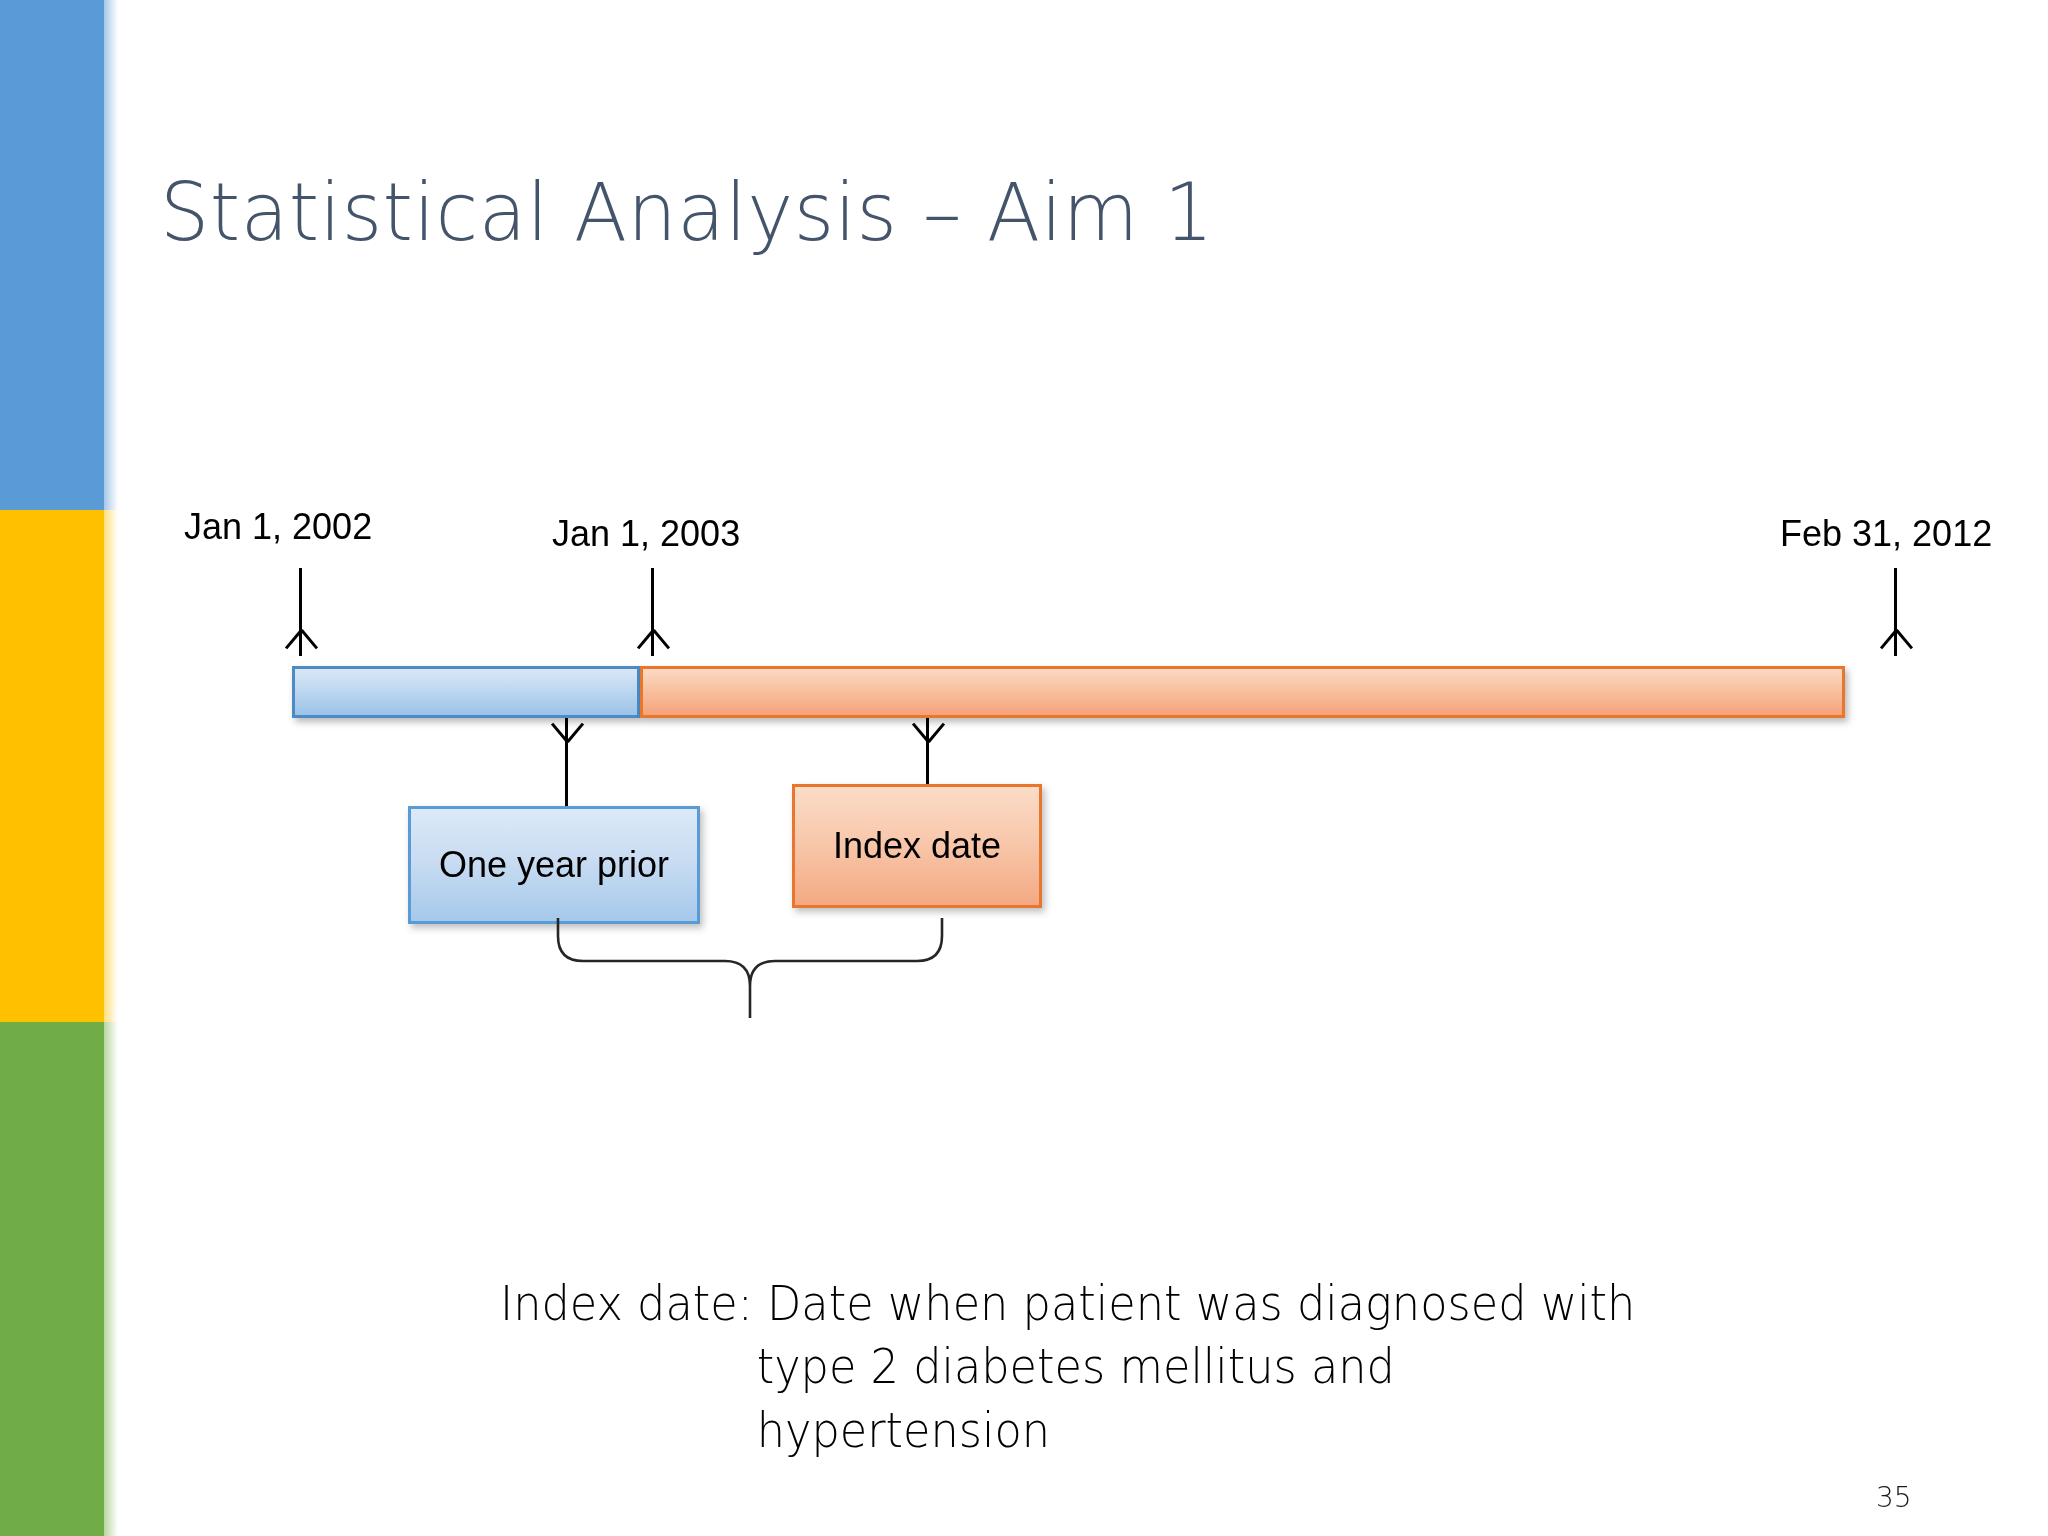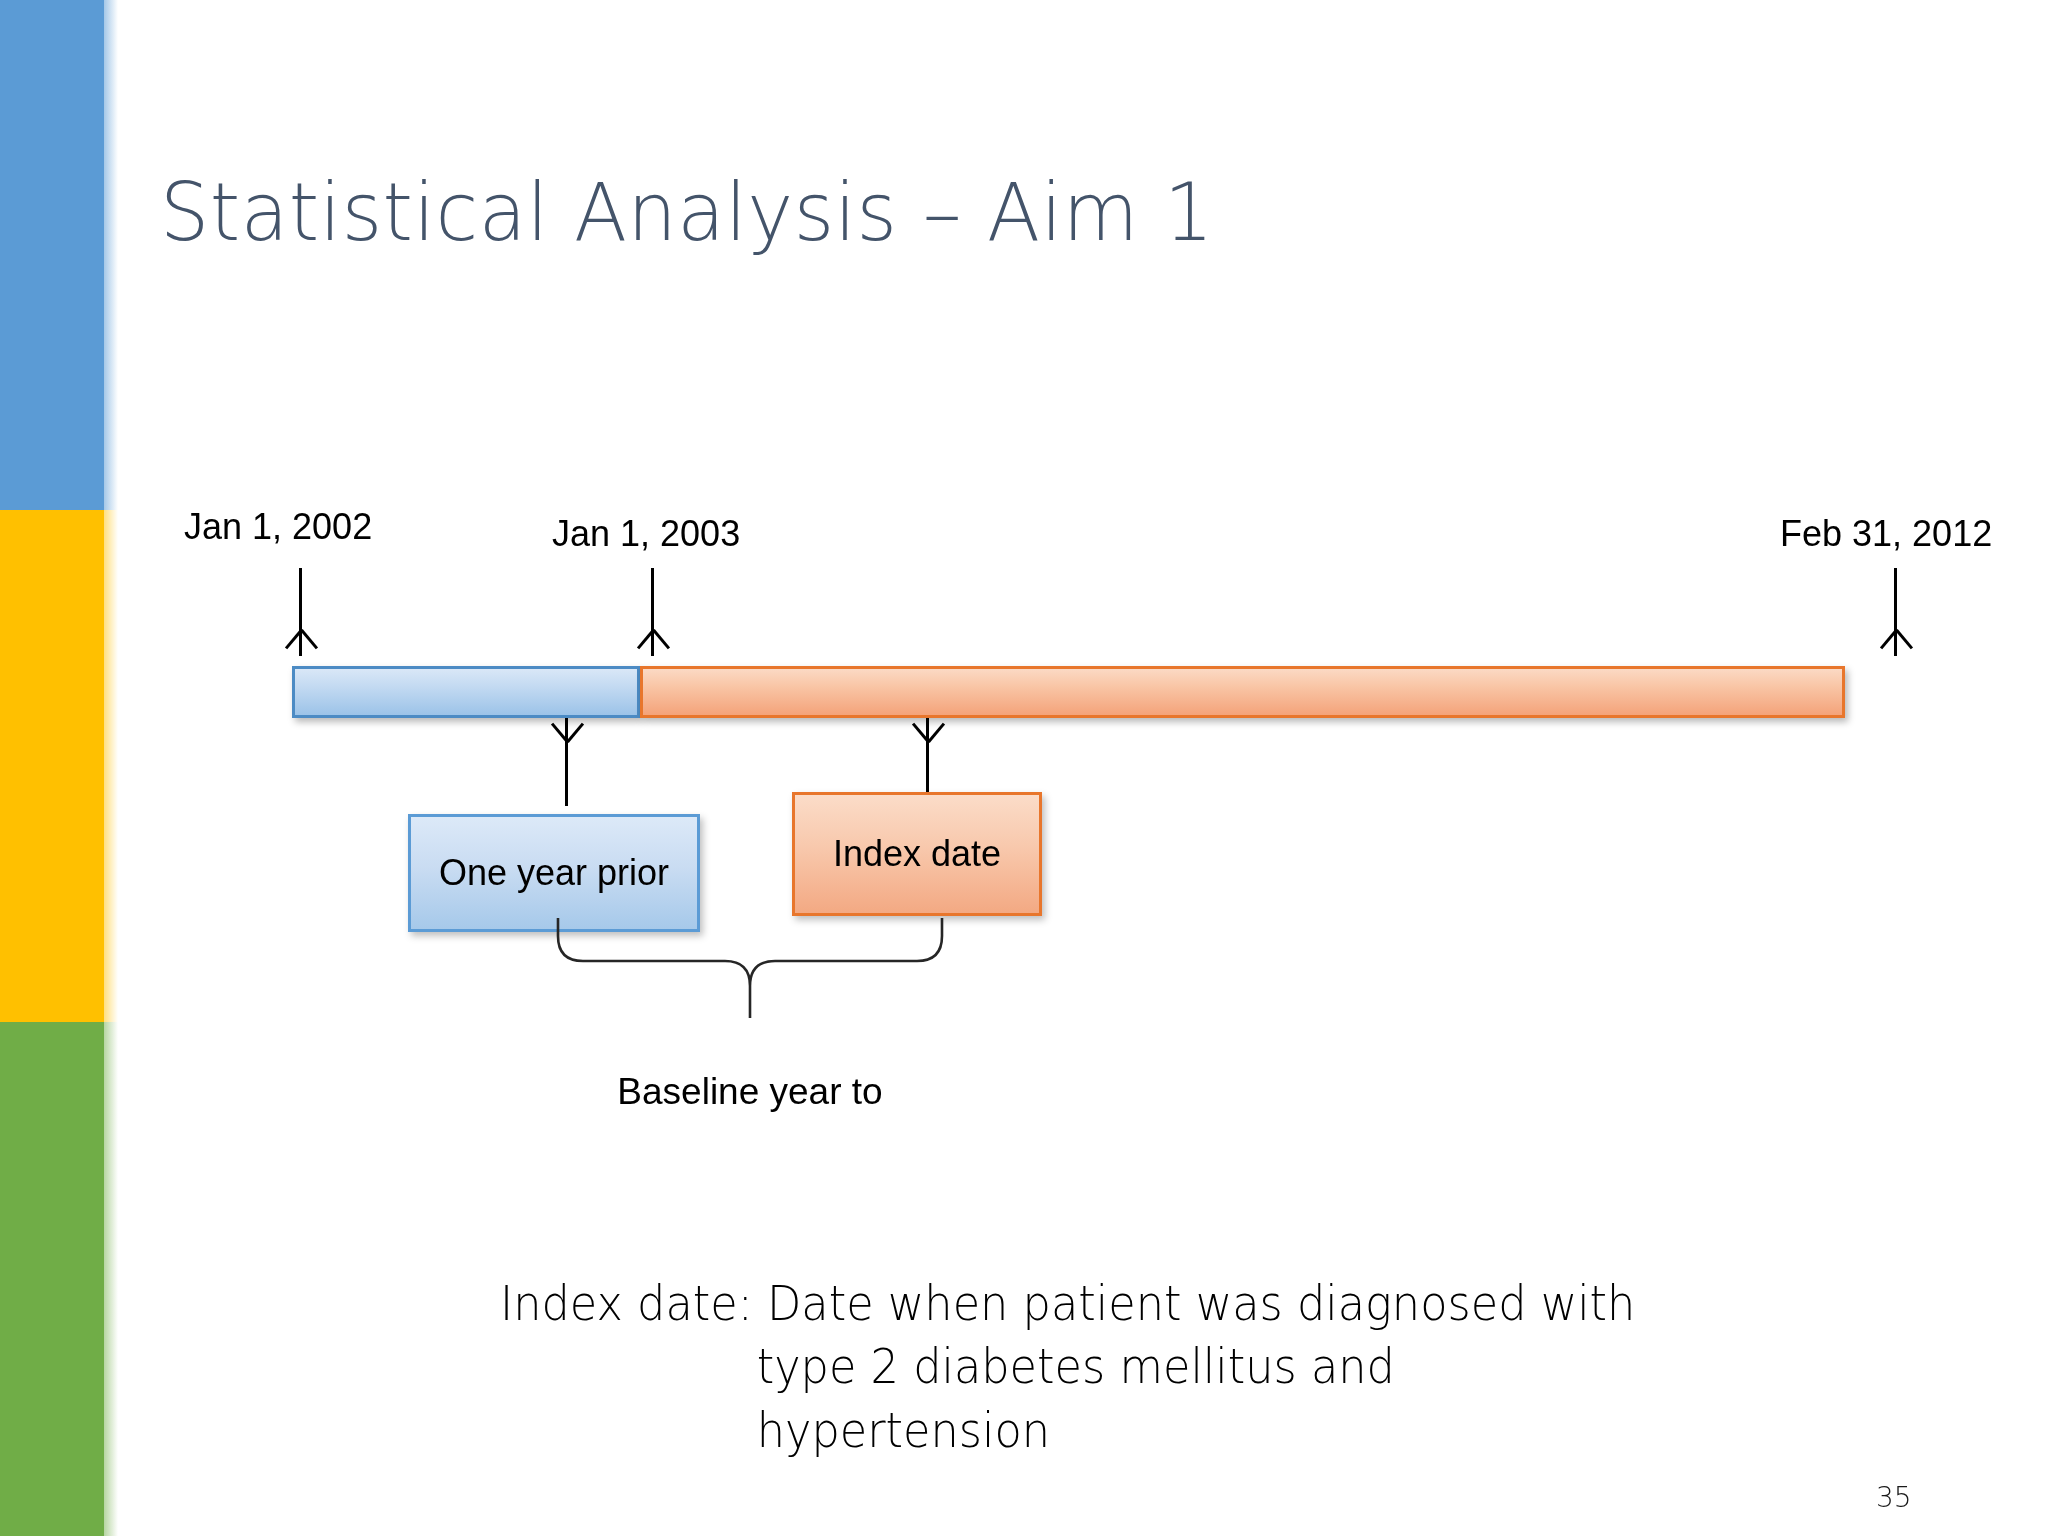--- a/index.html
+++ b/index.html
@@ -162,21 +162,20 @@
     box-sizing: border-box;
     display: flex;
     align-items: center;
     justify-content: center;
     text-align: left;
     font-family: "Liberation Sans", sans-serif;
     font-size: 36px;
     color: #000000;
     line-height: 1.18;
     box-shadow: 3px 4px 7px rgba(0,0,0,0.25);
-    margin-top: 8px;
   }
   .callout-oneyear {
     left: 408px;
     top: 806px;
     width: 292px;
     height: 118px;
     background: linear-gradient(to bottom, #DCE9F8 0%, #C9DCF2 45%, #A6C9EA 100%);
     border: 3px solid #5B9BD5;
   }
   .callout-index {
@@ -291,21 +290,20 @@
   <span>Index date</span>
 </div>
 
 <div class="brace">
   <svg width="420" height="140" viewBox="0 0 420 140" fill="none" xmlns="http://www.w3.org/2000/svg">
     <path d="M 18 0 L 18 18 Q 18 43 43 43 L 185 43 Q 210 43 210 68 L 210 100 L 210 68 Q 210 43 235 43 L 377 43 Q 402 43 402 18 L 402 0" stroke="#262626" stroke-width="2.6" fill="none" stroke-linecap="round"></path>
   </svg>
 </div>
 
 <div class="baseline-caption">
-  <div>Baseline year to</div>
 </div>
 
 <div class="bottom-note">
   <span class="line1">Index date: Date when patient was diagnosed with</span>
   <span class="line2">type 2 diabetes mellitus and hypertension</span>
 </div>
 
 <div class="page-number">35</div>
 
 </body></html>

